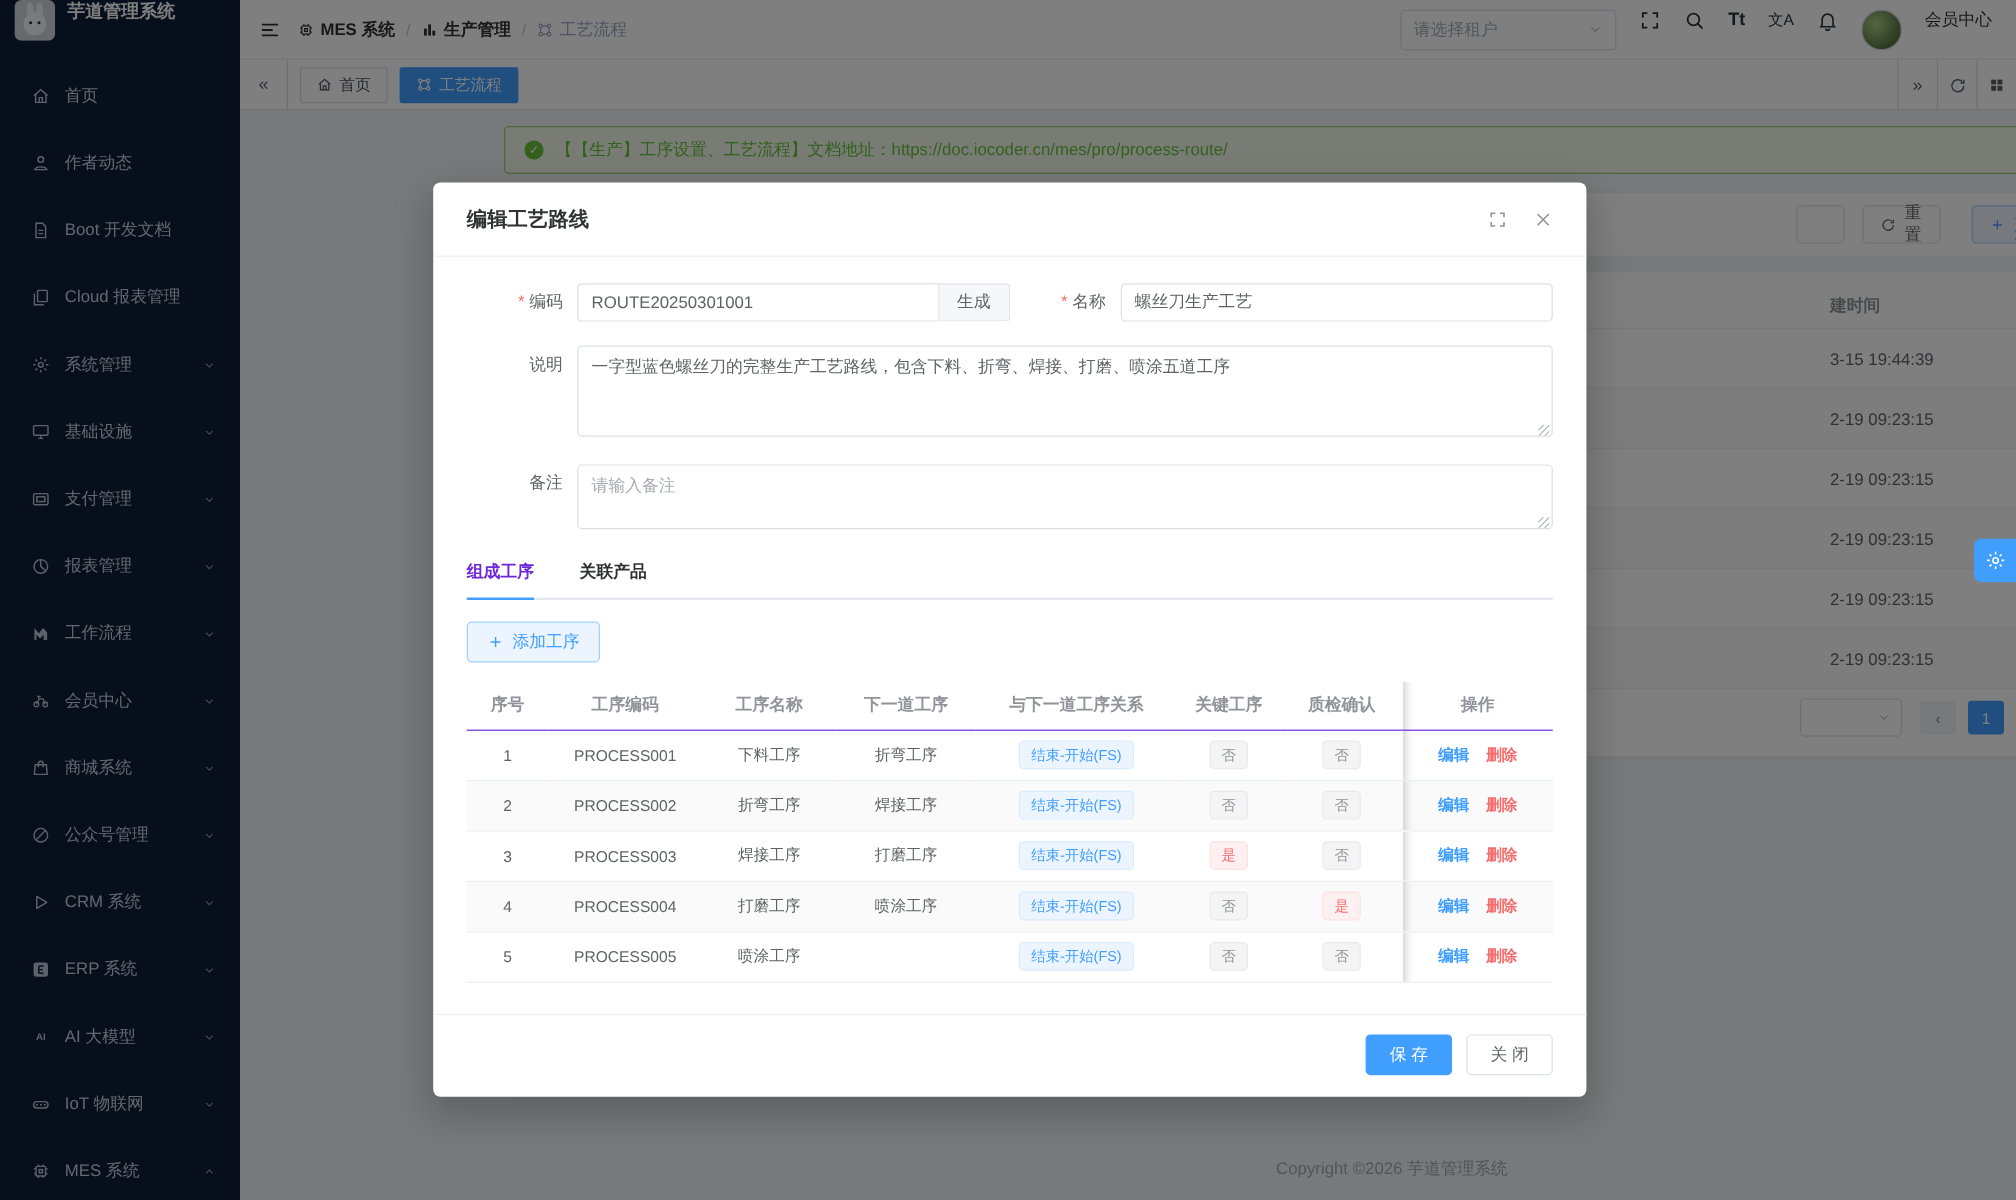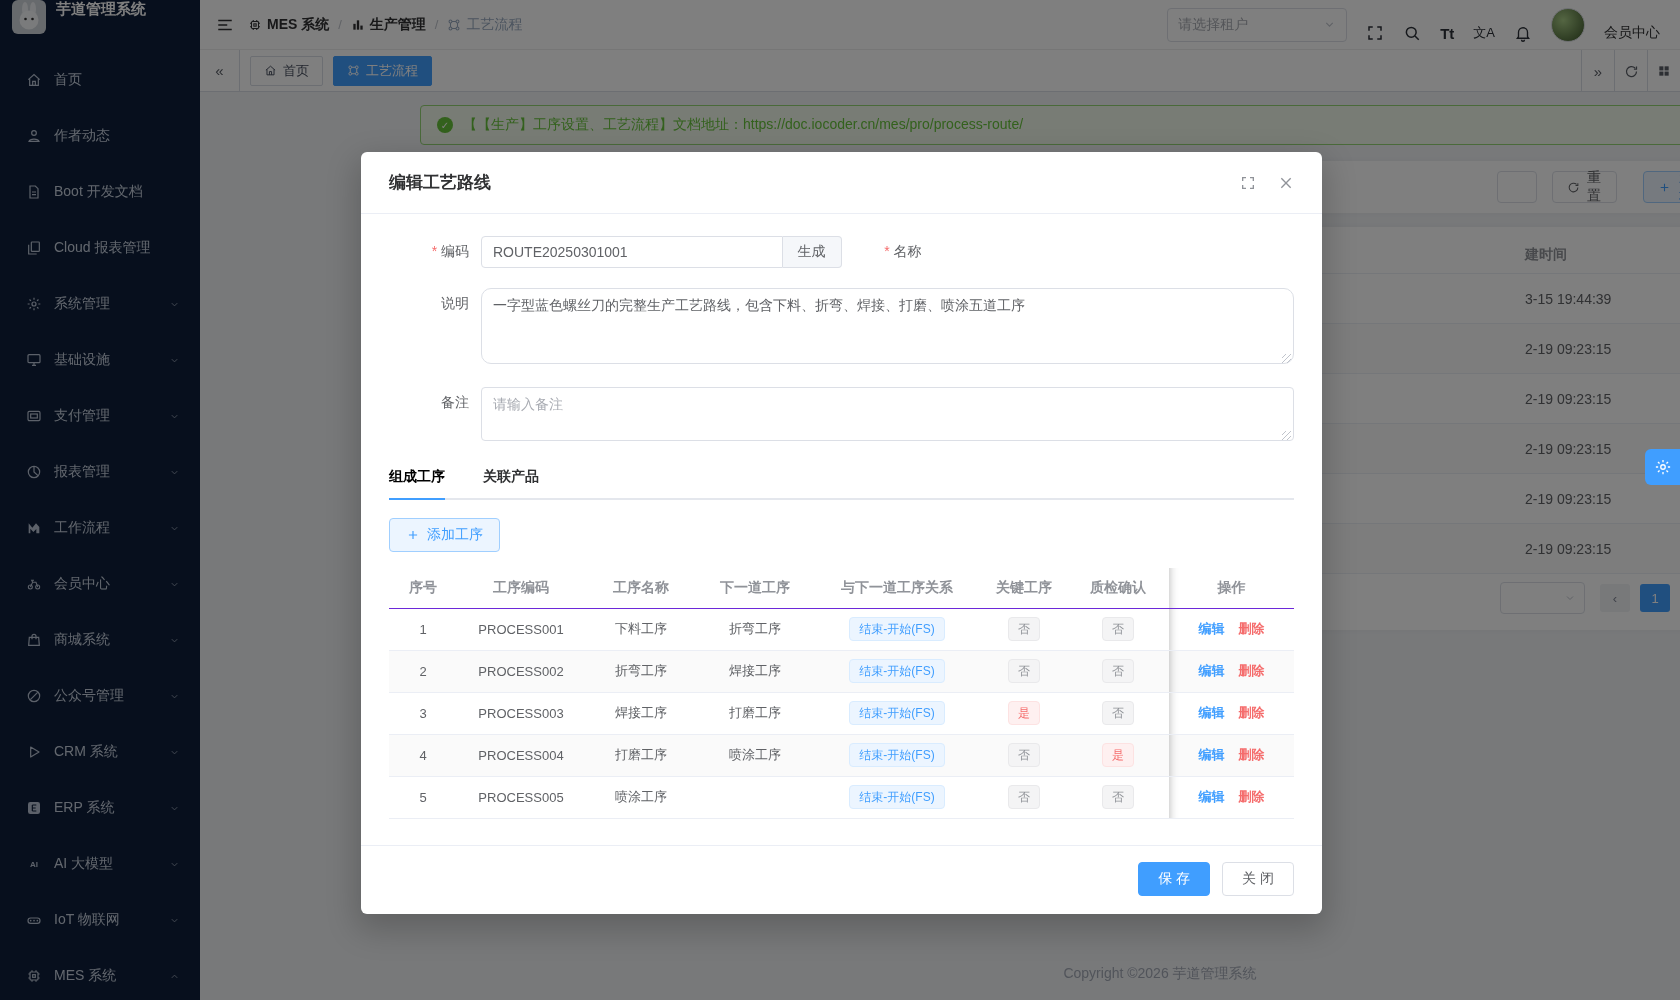--- a/index.html
+++ b/index.html
@@ -22,21 +22,21 @@
 
   
   .main { position:absolute; left:200px; right:0; top:0; bottom:0; }
   .navbar { height:50px; background:#fff; display:flex; align-items:center; padding:0 12px; border-bottom:1px solid #ececec; }
   .hamburger { font-size:18px; color:#303133; margin:0 14px 0 4px; cursor:pointer; }
   .breadcrumb { display:flex; align-items:center; gap:9px; }
   .bc-item { display:flex; align-items:center; gap:5px; font-size:14px; color:#303133; font-weight:bold; }
   .bc-item .ic { font-size:14px; }
   .bc-item.last { color:#97a8be; font-weight:normal; cursor:default; }
   .bc-sep { color:#c0c4cc; font-size:13px; }
-  .nav-right { margin-left:auto; display:flex; align-items:flex-end; gap:19px; padding-right:8px; }
+  .nav-right { margin-left:auto; display:flex; align-items:flex-start; gap:19px; padding-right:8px; }
   .tenant-select { width:180px; height:34px; border:1px solid #dcdfe6; border-radius:4px; display:flex; align-items:center; padding:0 10px; color:#a8abb2; background:#fff; cursor:pointer; }
   .tenant-select .ph { flex:1; font-size:14px; }
   .tenant-select .ic { color:#c0c4cc; font-size:13px; }
   .nav-ic { font-size:18px; color:#2c3138; cursor:pointer; }
   .nav-avatar { width:34px; height:34px; border-radius:50%; background:radial-gradient(circle at 35% 35%, #a9cc86, #55703f 75%); border:1px solid #d9dce1; cursor:pointer; }
   .nav-user { font-size:14px; color:#303133; cursor:pointer; }
 
   
   .tagsbar { height:42px; background:#fff; border-bottom:1px solid #d8dce5; display:flex; align-items:center; position:relative; }
   .tb-cell { width:40px; height:42px; display:flex; align-items:center; justify-content:center; color:#5a5e66; font-size:15px; cursor:pointer; }
@@ -99,21 +99,21 @@
   .input-group { display:flex; flex:1; }
   .input-group .el-input { border-radius:4px 0 0 4px; flex:1; }
   .append-btn { height:32px; padding:0 15px; background:#f5f7fa; border:1px solid #dcdfe6; border-left:none; border-radius:0 4px 4px 0; color:#606266; font-size:14px; display:flex; align-items:center; cursor:pointer; }
   .ta-row { margin-top:20px; align-items:flex-start; }
   .ta-row .form-label { padding-top:7px; }
   .ta-wrap { position:relative; flex:1; }
   .el-ta { width:100%; border:1px solid #dcdfe6; border-radius:4px; padding:6px 11px; font-size:14px; color:#606266; line-height:1.5; resize:none; outline:none; font-family:"Liberation Sans","DejaVu Sans",sans-serif; }
   .grip { position:absolute; right:3px; bottom:4px; width:9px; height:9px; background:repeating-linear-gradient(135deg, transparent 0 2.5px, #c0c4cc 2.5px 3.5px); cursor:nwse-resize; }
   .dlg-tabs { margin-top:24px; display:flex; gap:38px; border-bottom:2px solid #e4e7ed; }
   .dlg-tab { font-size:14px; font-weight:bold; color:#303133; padding-bottom:12px; cursor:pointer; }
-  .dlg-tab.active { color:#000000; border-bottom:2px solid #409eff; margin-bottom:-2px; }
+  .dlg-tab.active { color:#6d28d9; border-bottom:2px solid #409eff; margin-bottom:-2px; }
   .add-step-btn { margin-top:18px; height:34px; display:inline-flex; align-items:center; gap:7px; padding:0 16px; background:#ecf5ff; border:1px solid #a0cfff; border-radius:4px; color:#409eff; font-size:14px; cursor:pointer; }
   .steps-table { margin-top:16px; width:100%; border-collapse:collapse; table-layout:fixed; }
   .steps-table th { height:40px; font-size:14px; color:#909399; font-weight:bold; border-bottom:1px solid #6d28d9; text-align:center; }
   .steps-table td { height:42px; font-size:13px; color:#606266; border-bottom:1px solid #ebeef5; text-align:center; }
   .steps-table tr.stripe td { background:#fafafa; }
   .col-shadow { box-shadow:inset 12px 0 10px -12px rgba(0,0,0,.3); }
   .el-tag { display:inline-block; height:24px; line-height:22px; padding:0 9px; font-size:12px; border-radius:4px; border:1px solid; white-space:nowrap; }
   .tag-primary { color:#409eff; background:#ecf5ff; border-color:#d9ecff; }
   .tag-info { color:#909399; background:#f4f4f5; border-color:#e9e9eb; }
   .tag-danger { color:#f56c6c; background:#fef0f0; border-color:#fde2e2; }
@@ -623,27 +623,28 @@
     <div class="form-row">
       <div class="form-item">
         <span class="form-label req">编码</span>
         <div class="input-group">
           <input class="el-input" value="ROUTE20250301001" style="">
           <span class="append-btn">生成</span>
         </div>
       </div>
       <div class="form-item">
         <span class="form-label req">名称</span>
+        <input class="el-input" value="螺丝刀生产工艺" style="">
       </div>
     </div>
 
     <div class="form-row ta-row">
       <span class="form-label">说明</span>
       <div class="ta-wrap">
-        <textarea class="el-ta" style="height: 76px; border-radius: 10px;">一字型蓝色螺丝刀的完整生产工艺路线，包含下料、折弯、焊接、打磨、喷涂五道工序</textarea>
+        <textarea class="el-ta" style="height: 76px;">一字型蓝色螺丝刀的完整生产工艺路线，包含下料、折弯、焊接、打磨、喷涂五道工序</textarea>
         <span class="grip"></span>
       </div>
     </div>
 
     <div class="form-row ta-row">
       <span class="form-label">备注</span>
       <div class="ta-wrap">
         <textarea class="el-ta" style="height: 54px;" placeholder="请输入备注"></textarea>
         <span class="grip"></span>
       </div>

